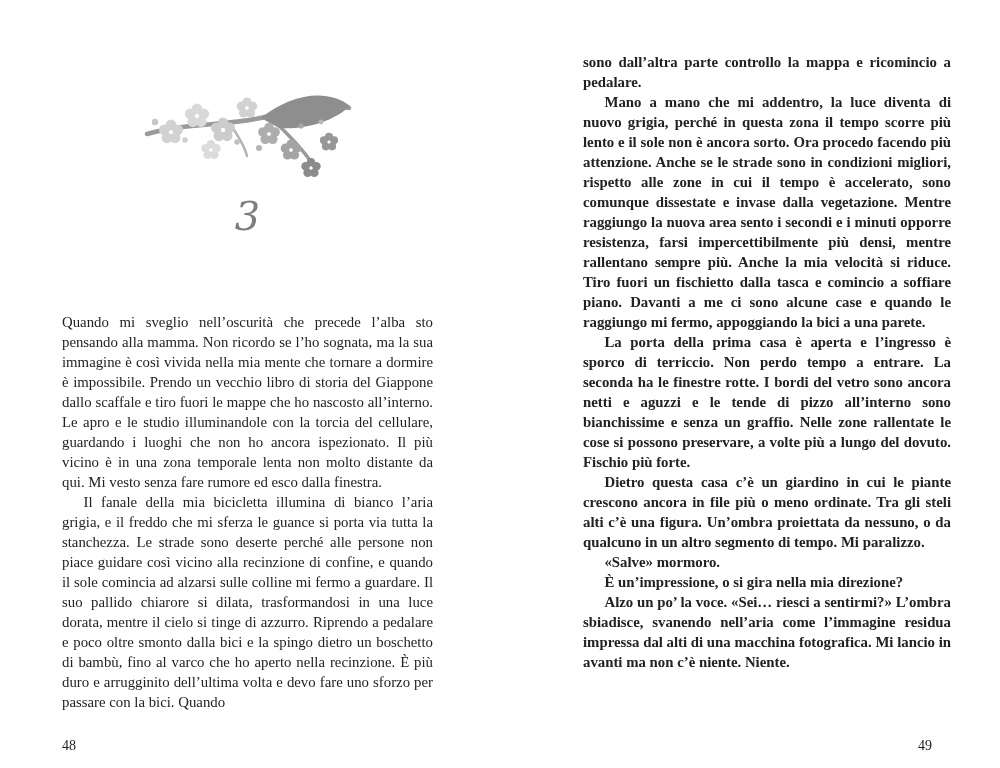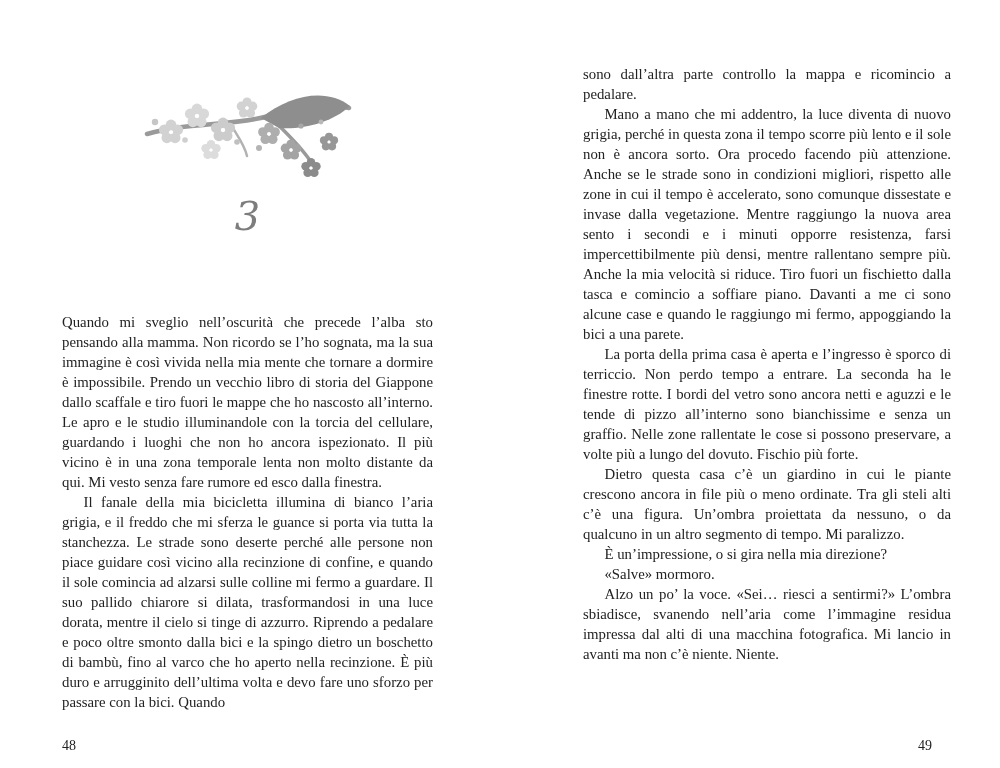--- a/index.html
+++ b/index.html
@@ -30,21 +30,21 @@
     font-size:14.8px;
     line-height:20px;
     text-align:justify;
     hyphens:auto;
     -webkit-hyphens:auto;
   }
   .text-col p{margin:0;}
   .text-col p.indent{text-indent:1.45em;}
 
   .left-col{left:62px;top:312px;width:371px;}
-  .right-col{left:583px;top:64px;width:368px;}
+  .right-col{left:583px;top:52px;width:368px;font-weight:bold;}
 
   .page-number{
     position:absolute;top:706px;
     font-size:14px;color:#222222;margin-top:32px;
   }
   .page-number.left{left:62px;}
   .page-number.right{right:68px;text-align:right;}
 </style>
 </head>
 <body>
@@ -104,21 +104,21 @@
   <div class="text-col left-col">
     <p>Quando mi sveglio nell’oscurità che precede l’alba sto pensando alla mamma. Non ricordo se l’ho sognata, ma la sua immagine è così vivida nella mia mente che tornare a dormire è impossibile. Prendo un vecchio libro di storia del Giappone dallo scaffale e tiro fuori le mappe che ho nascosto all’interno. Le apro e le studio illuminandole con la torcia del cellulare, guardando i luoghi che non ho ancora ispezionato. Il più vicino è in una zona temporale lenta non molto distante da qui. Mi vesto senza fare rumore ed esco dalla finestra.</p>
     <p class="indent">Il fanale della mia bicicletta illumina di bianco l’aria grigia, e il freddo che mi sferza le guance si porta via tutta la stanchezza. Le strade sono deserte perché alle persone non piace guidare così vicino alla recinzione di confine, e quando il sole comincia ad alzarsi sulle colline mi fermo a guardare. Il suo pallido chiarore si dilata, trasformandosi in una luce dorata, mentre il cielo si tinge di azzurro. Riprendo a pedalare e poco oltre smonto dalla bici e la spingo dietro un boschetto di bambù, fino al varco che ho aperto nella recinzione. È più duro e arrugginito dell’ultima volta e devo fare uno sforzo per passare con la bici. Quando</p>
   </div>
 
   <div class="text-col right-col">
     <p>sono dall’altra parte controllo la mappa e ricomincio a pedalare.</p>
     <p class="indent">Mano a mano che mi addentro, la luce diventa di nuovo grigia, perché in questa zona il tempo scorre più lento e il sole non è ancora sorto. Ora procedo facendo più attenzione. Anche se le strade sono in condizioni migliori, rispetto alle zone in cui il tempo è accelerato, sono comunque dissestate e invase dalla vegetazione. Mentre raggiungo la nuova area sento i secondi e i minuti opporre resistenza, farsi impercettibilmente più densi, mentre rallentano sempre più. Anche la mia velocità si riduce. Tiro fuori un fischietto dalla tasca e comincio a soffiare piano. Davanti a me ci sono alcune case e quando le raggiungo mi fermo, appoggiando la bici a una parete.</p>
     <p class="indent">La porta della prima casa è aperta e l’ingresso è sporco di terriccio. Non perdo tempo a entrare. La seconda ha le finestre rotte. I bordi del vetro sono ancora netti e aguzzi e le tende di pizzo all’interno sono bianchissime e senza un graffio. Nelle zone rallentate le cose si possono preservare, a volte più a lungo del dovuto. Fischio più forte.</p>
     <p class="indent">Dietro questa casa c’è un giardino in cui le piante crescono ancora in file più o meno ordinate. Tra gli steli alti c’è una figura. Un’ombra proiettata da nessuno, o da qualcuno in un altro segmento di tempo. Mi paralizzo.</p>
+    <p class="indent">«Salve» mormoro.</p>
     <p class="indent">È un’impressione, o si gira nella mia direzione?</p>
-    <p class="indent">«Salve» mormoro.</p>
     <p class="indent">Alzo un po’ la voce. «Sei… riesci a sentirmi?» L’ombra sbiadisce, svanendo nell’aria come l’immagine residua impressa dal alti di una macchina fotografica. Mi lancio in avanti ma non c’è niente. Niente.</p>
   </div>
 
   <div class="page-number left">48</div>
   <div class="page-number right">49</div>
 
 </div>
 
 </body></html>

